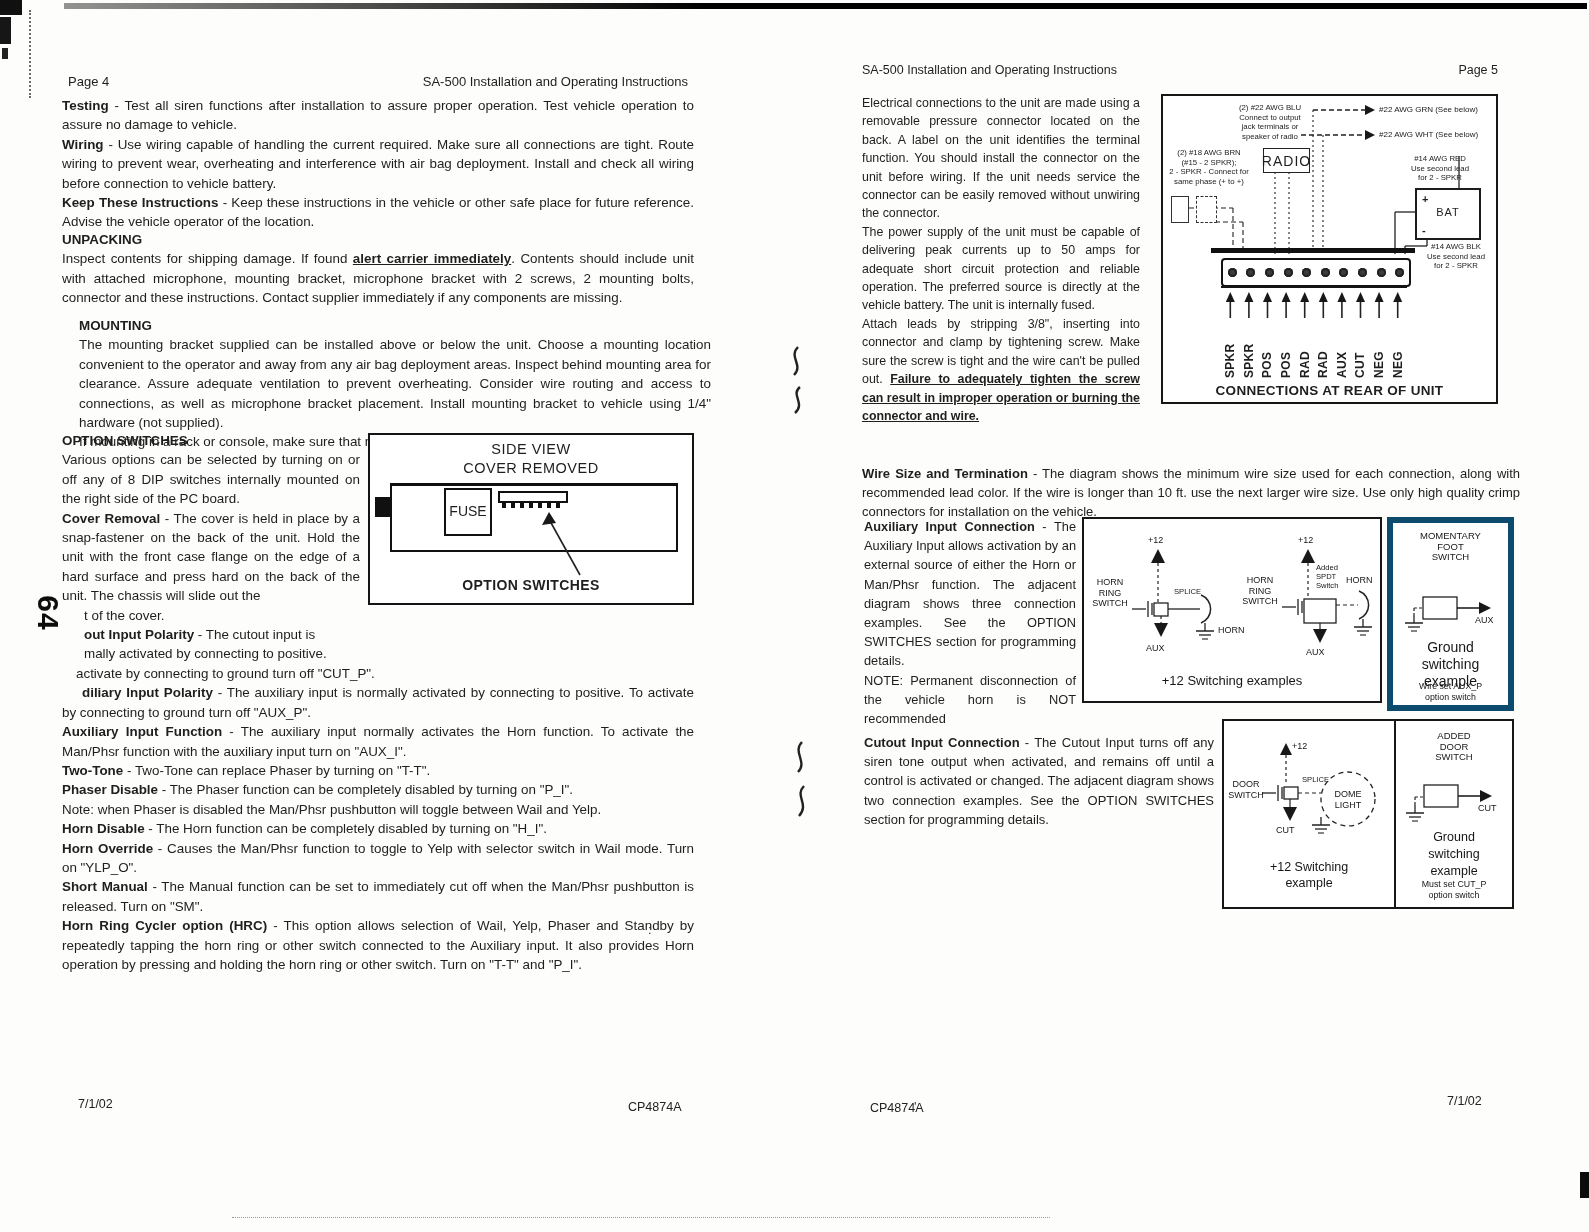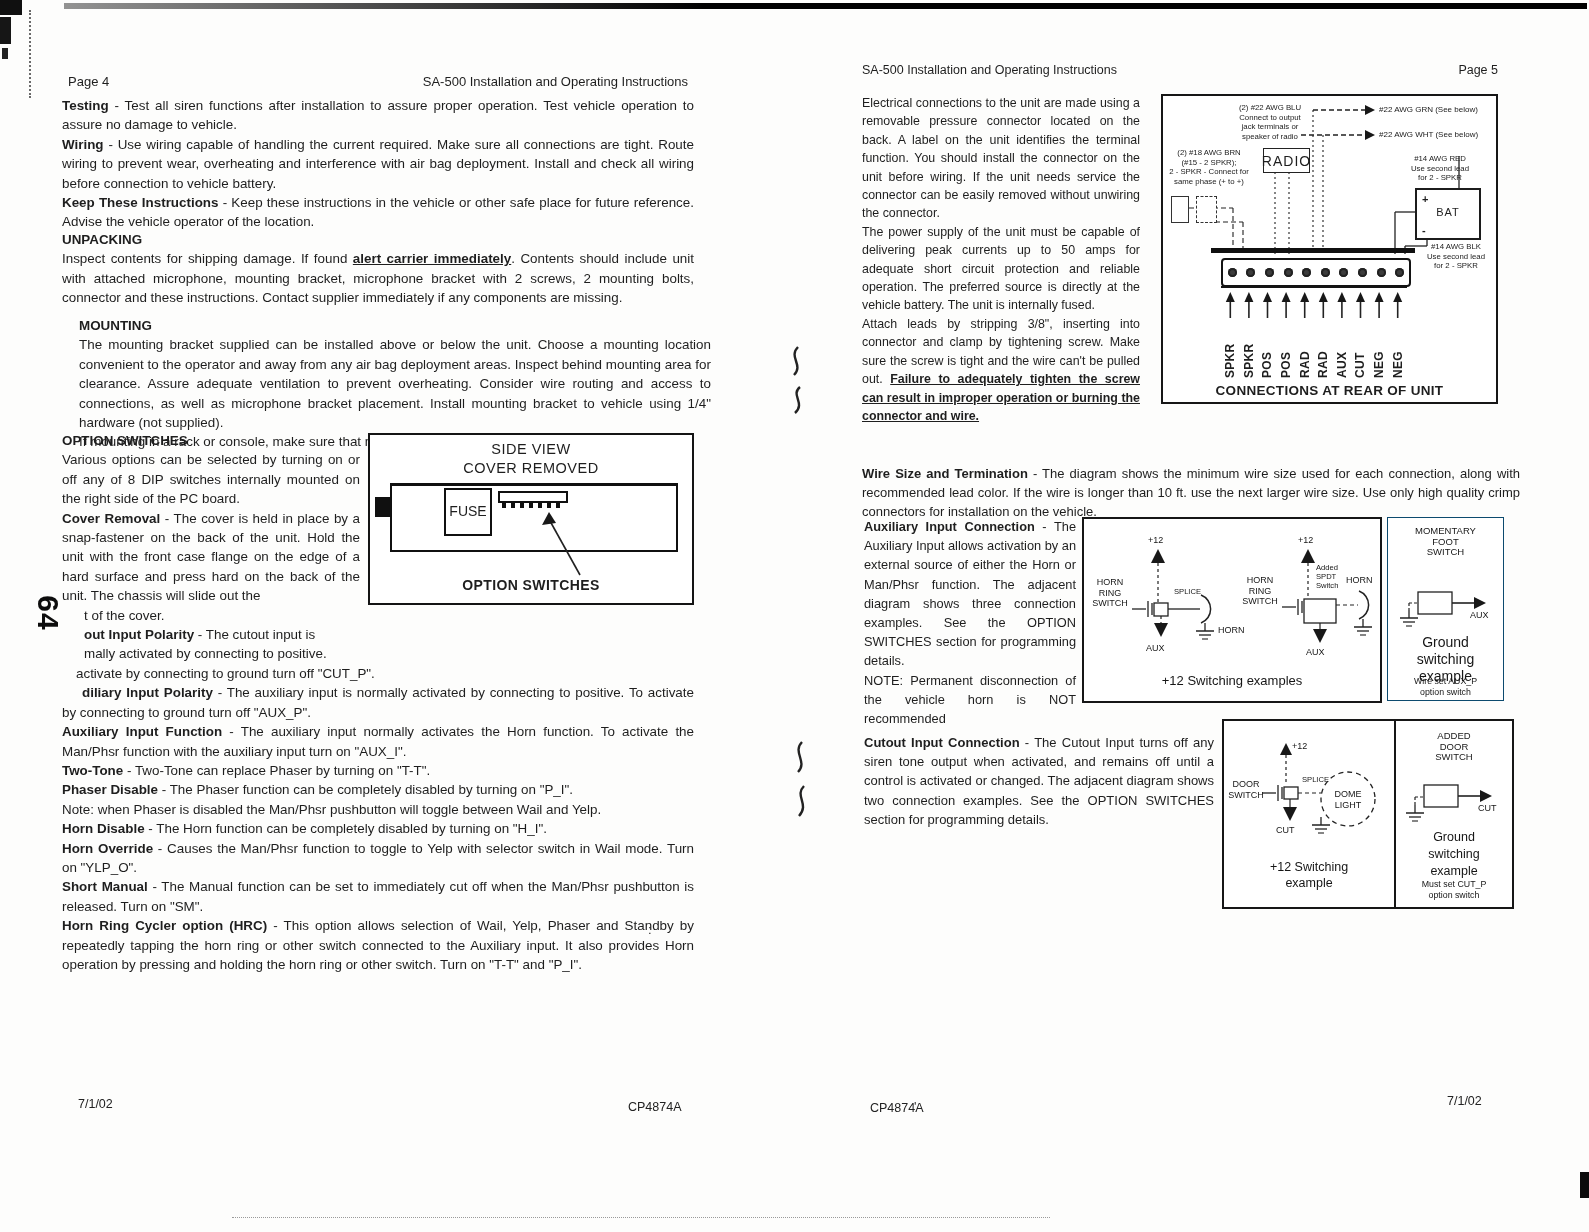--- a/index.html
+++ b/index.html
@@ -72,21 +72,21 @@
   .rd-terms{position:absolute;left:58px;top:226px;width:186px;height:56px;display:flex;justify-content:space-around;}
   .rd-terms span{writing-mode:vertical-rl;transform:rotate(180deg);font-weight:bold;font-size:12px;letter-spacing:.3px;}
   .rd-cap{position:absolute;left:0;right:0;top:287px;text-align:center;font-weight:bold;font-size:13.5px;letter-spacing:.3px;}
   .rd-spk1{position:absolute;left:8px;top:100px;width:16px;height:25px;border:1.6px solid #333;background:#fff;}
   .rd-spk2{position:absolute;left:33px;top:100px;width:19px;height:25px;border:1.6px solid #333;border-style:dashed;background:#fff;}
   .rd-wires{position:absolute;left:0;top:0;width:333px;height:306px;pointer-events:none;}
   
   .sec-aux{left:4px;top:517px;display:flex;align-items:flex-start;}
   .aux-col{width:212px;font-size:12.8px;line-height:19.2px;text-align:justify;}
   .ax-main{width:296px;height:182px;border:2px solid #161616;margin-left:6px;position:relative;flex-shrink:0;background:#fff;}
-  .ax-foot{width:115px;height:182px;border:1px solid #0c4a6e;margin-left:5px;position:relative;flex-shrink:0;background:#fff;}
+  .ax-foot{width:115px;height:182px;border:6px solid #0c4a6e;margin-left:5px;position:relative;flex-shrink:0;background:#fff;}
   .dlabel{position:absolute;font-size:9px;line-height:10.5px;color:#161616;}
   .dlabel.c{text-align:center;}
   .dlabel.t{font-size:7.6px;line-height:9px;}
   .dcap{position:absolute;text-align:center;font-size:13px;line-height:16px;color:#161616;}
   .dbig{position:absolute;text-align:center;font-size:14px;line-height:17px;color:#161616;}
   .dnote{position:absolute;text-align:center;font-size:8.8px;line-height:10.5px;color:#161616;}
   .schem{position:absolute;left:0;top:0;pointer-events:none;}
   .sec-cut{left:4px;top:719px;display:flex;align-items:flex-start;}
   .cut-col{width:350px;font-size:13px;line-height:19.2px;text-align:justify;padding-top:14px;}
   .ct-box{width:288px;height:186px;border:2px solid #161616;margin-left:8px;display:flex;flex-shrink:0;background:#fff;}

